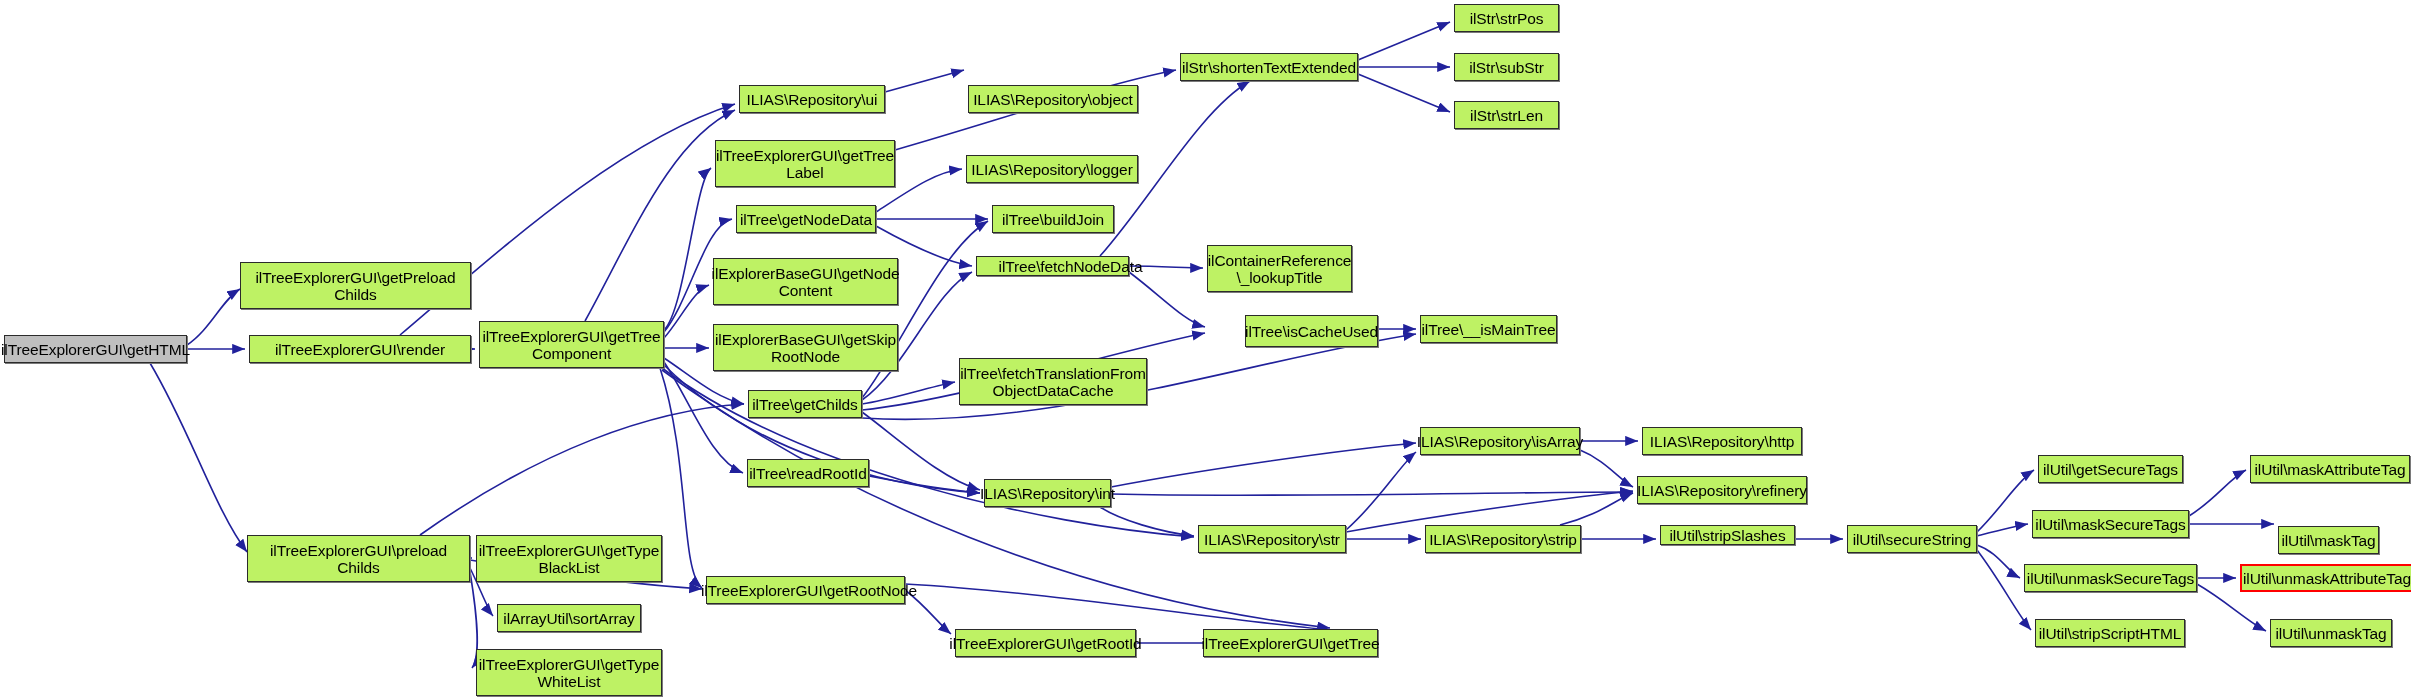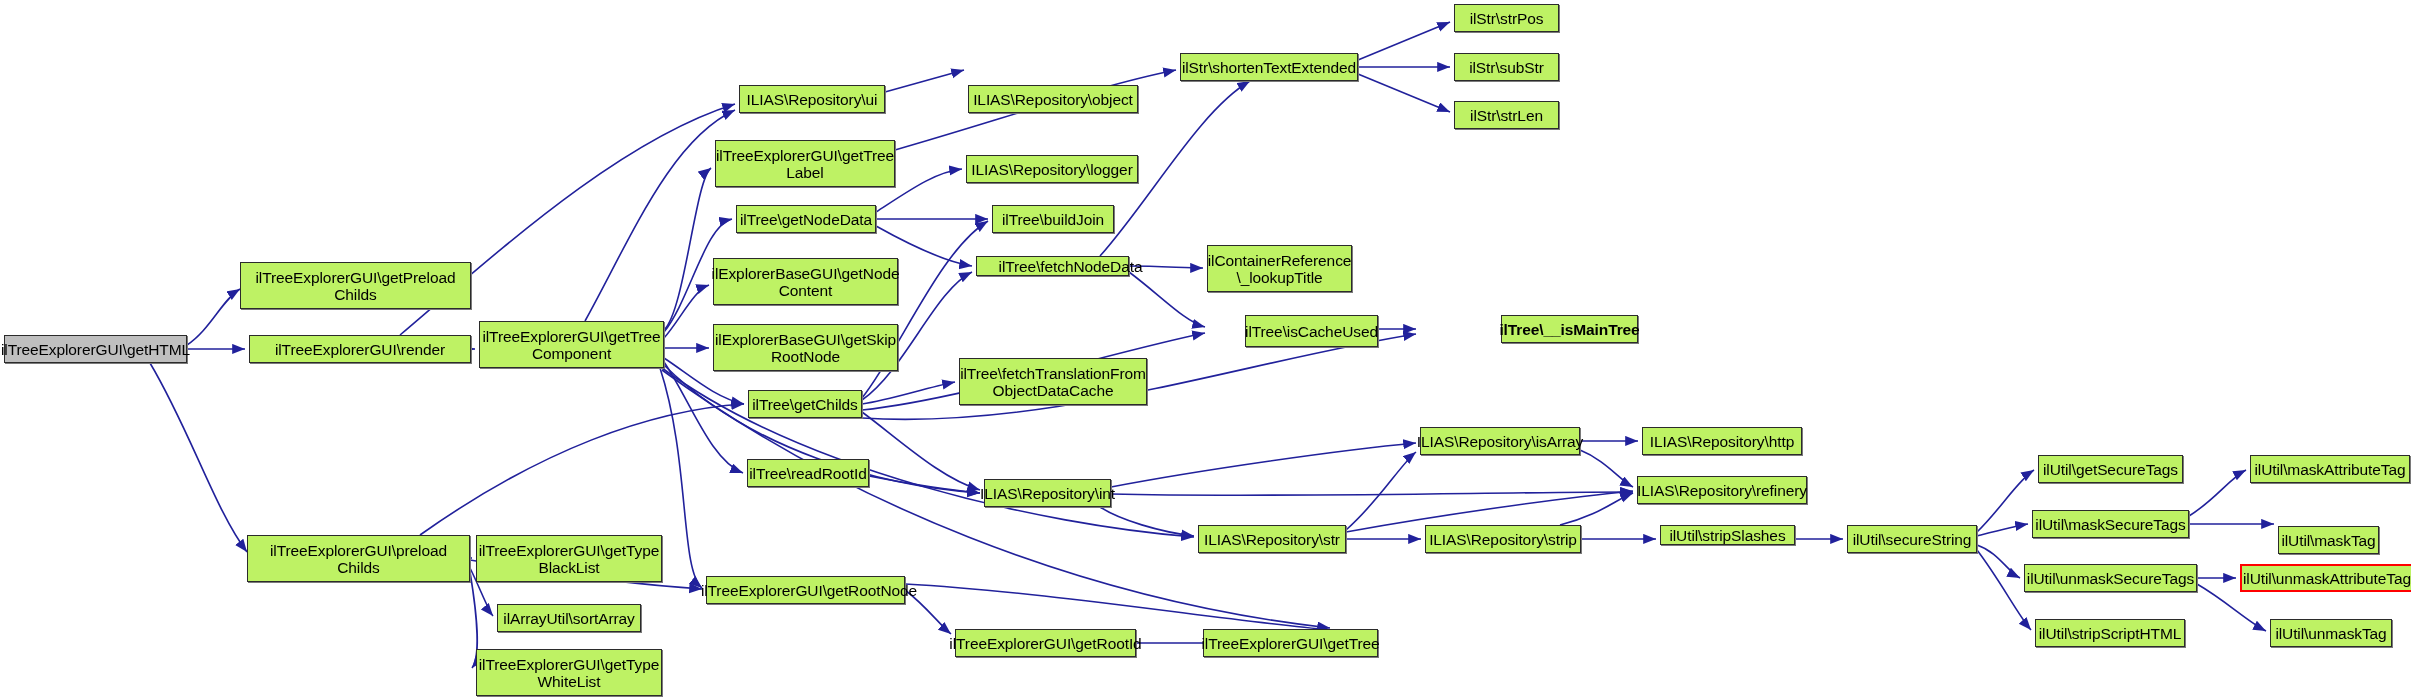--- a/index.html
+++ b/index.html
@@ -154,21 +154,21 @@
       <div class="node" style="left: 966px; top: 155px; width: 172px; height: 28px;">ILIAS\Repository\logger</div>
       <div class="node" style="left: 992px; top: 205px; width: 122px; height: 28px;">ilTree\buildJoin</div>
       <div class="node" style="left: 976px; top: 256px; width: 153px; height: 20px; padding-left: 36px;">ilTree\fetchNodeData</div>
       <div class="node" style="left: 959px; top: 358px; width: 188px; height: 47px;">ilTree\fetchTranslationFrom
 ObjectDataCache</div>
       <div class="node" style="left: 984px; top: 479px; width: 127px; height: 28px;">ILIAS\Repository\int</div>
       <div class="node" style="left: 955px; top: 629px; width: 181px; height: 28px;">ilTreeExplorerGUI\getRootId</div>
       <div class="node" style="left: 1207px; top: 245px; width: 145px; height: 47px;">ilContainerReference
 \_lookupTitle</div>
       <div class="node" style="left: 1209px; top: 315px; width: 133px; height: 32px; margin-left: 36px;">ilTree\isCacheUsed</div>
-      <div class="node" style="left: 1501px; top: 315px; width: 137px; height: 28px; font-weight: bold;">ilTree\__isMainTree</div>
+      <div class="node" style="left: 1420px; top: 315px; width: 137px; height: 28px;">ilTree\__isMainTree</div>
       <div class="node" style="left: 1180px; top: 53px; width: 178px; height: 28px;">ilStr\shortenTextExtended</div>
       <div class="node" style="left: 1454px; top: 4px; width: 105px; height: 28px;">ilStr\strPos</div>
       <div class="node" style="left: 1454px; top: 53px; width: 105px; height: 28px;">ilStr\subStr</div>
       <div class="node" style="left: 1454px; top: 101px; width: 105px; height: 28px;">ilStr\strLen</div>
       <div class="node" style="left: 1420px; top: 427px; width: 160px; height: 28px;">ILIAS\Repository\isArray</div>
       <div class="node" style="left: 1642px; top: 427px; width: 160px; height: 28px;">ILIAS\Repository\http</div>
       <div class="node" style="left: 1637px; top: 476px; width: 170px; height: 28px;">ILIAS\Repository\refinery</div>
       <div class="node" style="left: 1198px; top: 525px; width: 148px; height: 28px;">ILIAS\Repository\str</div>
       <div class="node" style="left: 1425px; top: 525px; width: 156px; height: 28px;">ILIAS\Repository\strip</div>
       <div class="node" style="left: 1660px; top: 525px; width: 135px; height: 20px;">ilUtil\stripSlashes</div>

